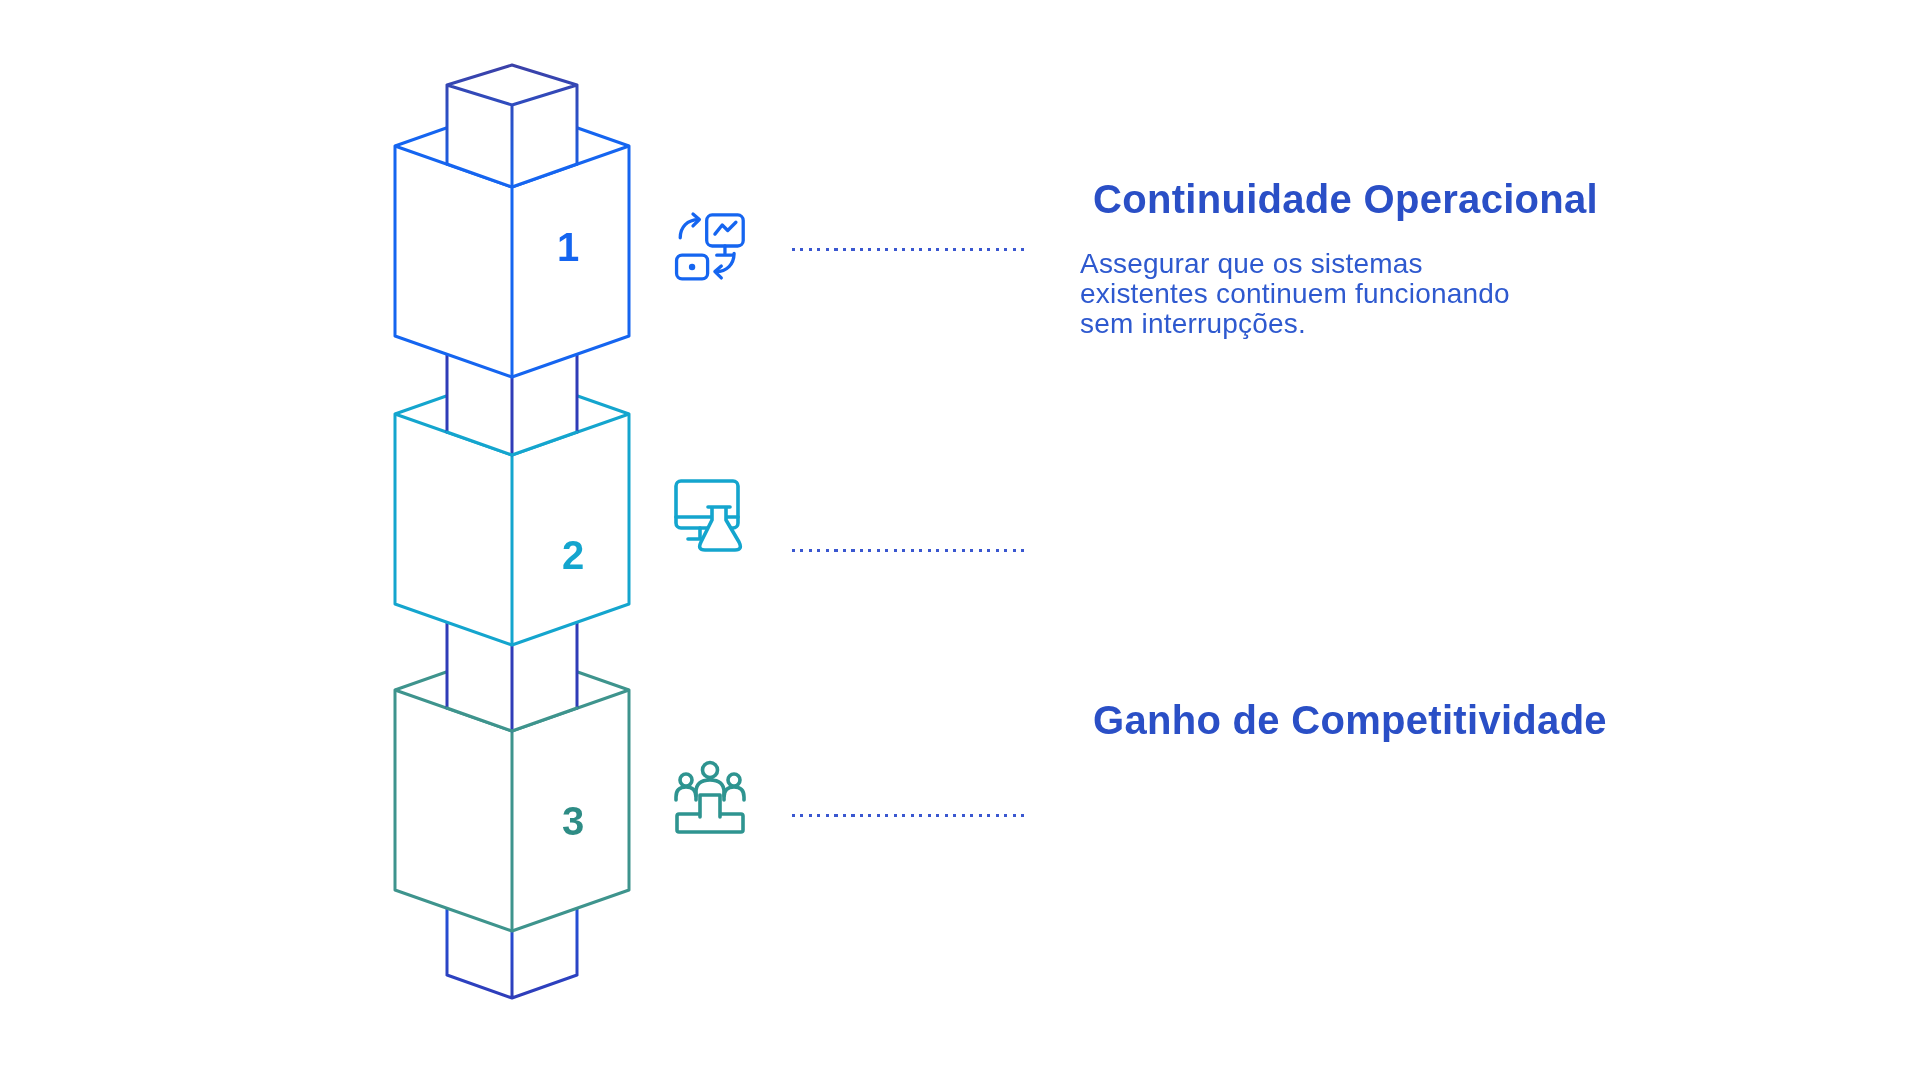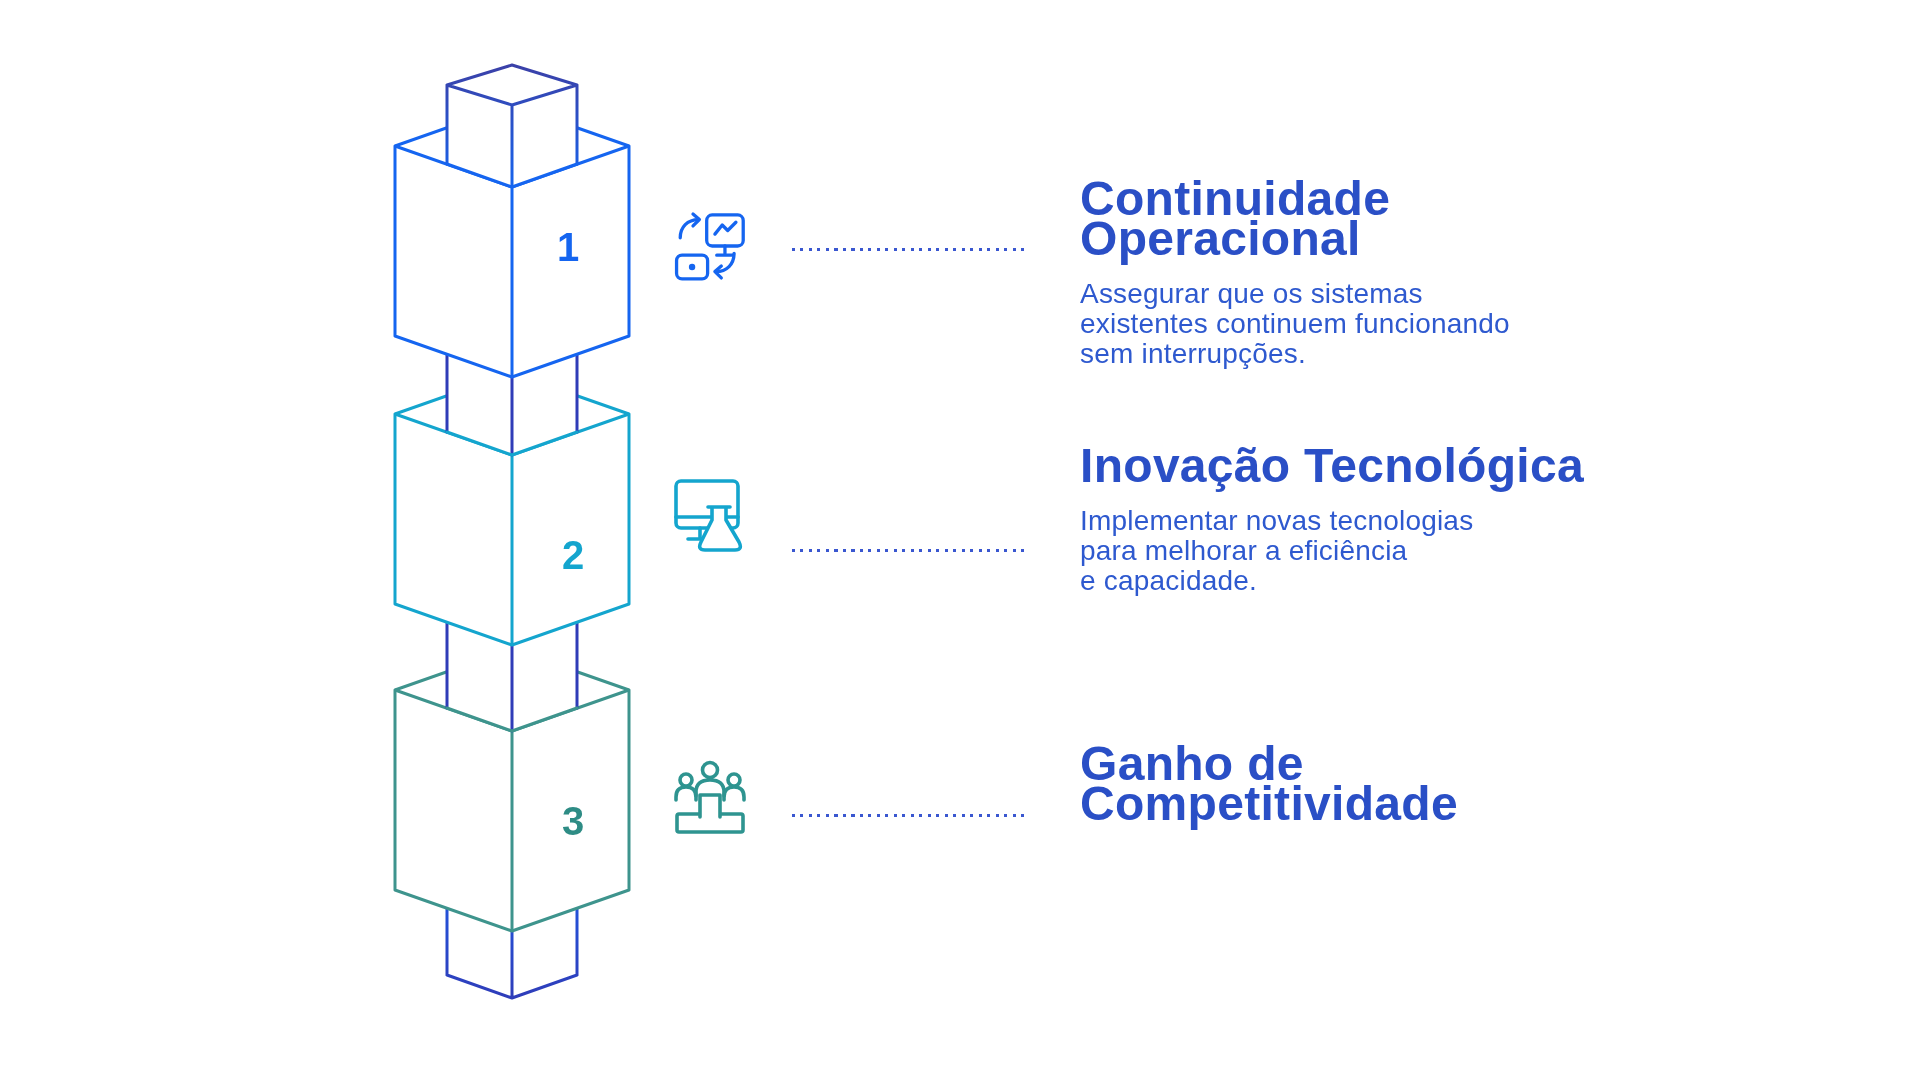--- a/index.html
+++ b/index.html
@@ -21,28 +21,28 @@
     position:absolute;left:792px;width:238px;height:3px;
     background-image:repeating-linear-gradient(to right,#3A57D0 0 3px,transparent 3px 8.5px);
   }
   .dots.s1{top:248px;}
   .dots.s2{top:549px;}
   .dots.s3{top:814px;}
 
   .text{position:absolute;left:1080px;width:580px;}
   .text.s1{top:179px;}
   .text.s2{top:446px;}
-  .text.s3{top:744px;}
+  .text.s3{top:700px;}
 
   .section-title{
-    font-size:48px;line-height:40px;font-weight:700;
-    color:#2A4FC6;letter-spacing:0.3px;
+    font-size:40px;line-height:40px;font-weight:700;
+    color:#2A4FC6;letter-spacing:0.3px;margin-left:13px;
   }
   .section-desc{
-    margin-top:20px;font-size:28px;line-height:30px;
+    margin-top:30px;font-size:28px;line-height:30px;
     color:#2E59CF;white-space:pre-line;letter-spacing:0.2px;
   }
 </style>
 </head>
 <body>
 
 <div class="stage">
 
   <svg class="tower" viewBox="380 50 270 960" xmlns="http://www.w3.org/2000/svg">
     <defs>
@@ -118,26 +118,20 @@
   </div>
 
   <svg class="icon s2" viewBox="0 0 84 84" xmlns="http://www.w3.org/2000/svg" fill="none" stroke="#14A5CE" stroke-width="3.6" stroke-linecap="round" stroke-linejoin="round">
     <rect x="8" y="5" width="62" height="47" rx="5"></rect>
     <path d="M8,41 H70"></path>
     <path d="M32,52 V61 M20,63 H47"></path>
     <path d="M44,32 V44 L33,66 Q29,74 37,74 H67 Q75,74 71,66 L58,44 V32" fill="#FFFFFF"></path>
     <path d="M40,31 H62"></path>
   </svg>
   <div class="dots s2"></div>
-  <div class="text s2">
-    <div class="section-title">Inovação Tecnológica</div>
-    <div class="section-desc">Implementar novas tecnologias
-para melhorar a eficiência
-e capacidade.</div>
-  </div>
 
   <svg class="icon s3" viewBox="0 0 84 84" xmlns="http://www.w3.org/2000/svg" fill="none" stroke="#2E9490" stroke-width="3.6" stroke-linecap="round" stroke-linejoin="round">
     <circle cx="42" cy="14" r="7.5"></circle>
     <path d="M28,40 V36 Q28,24 42,24 Q56,24 56,36 V40"></path>
     <circle cx="18" cy="24" r="6"></circle>
     <path d="M8,44 V41 Q8,31 18,31 Q28,31 28,41 V44"></path>
     <circle cx="66" cy="24" r="6"></circle>
     <path d="M56,44 V41 Q56,31 66,31 Q76,31 76,41 V44"></path>
     <rect x="9" y="58" width="66" height="18" rx="2" fill="#FFFFFF"></rect>
     <path d="M32,61 V39 H52 V61" fill="#FFFFFF"></path>

